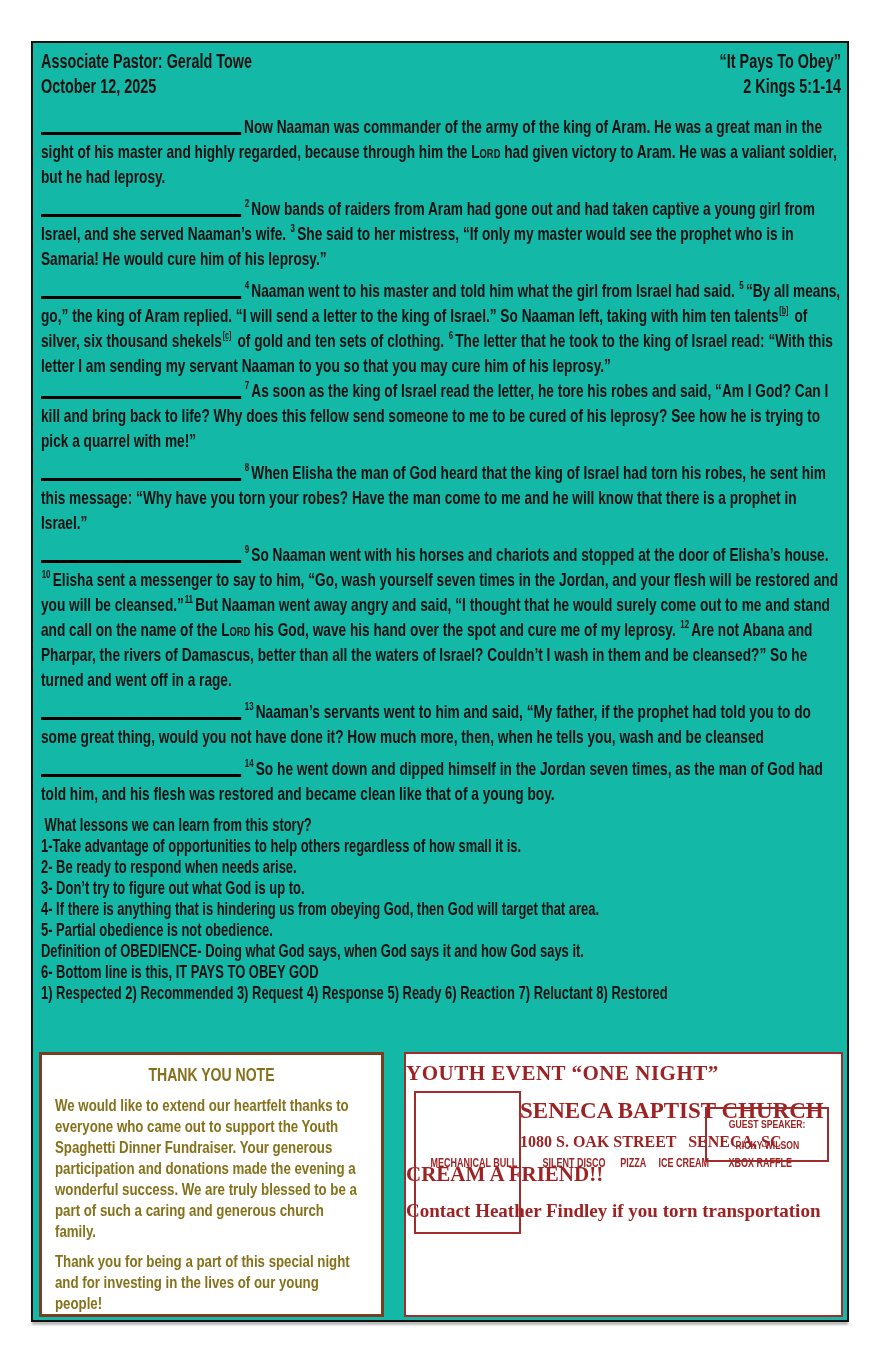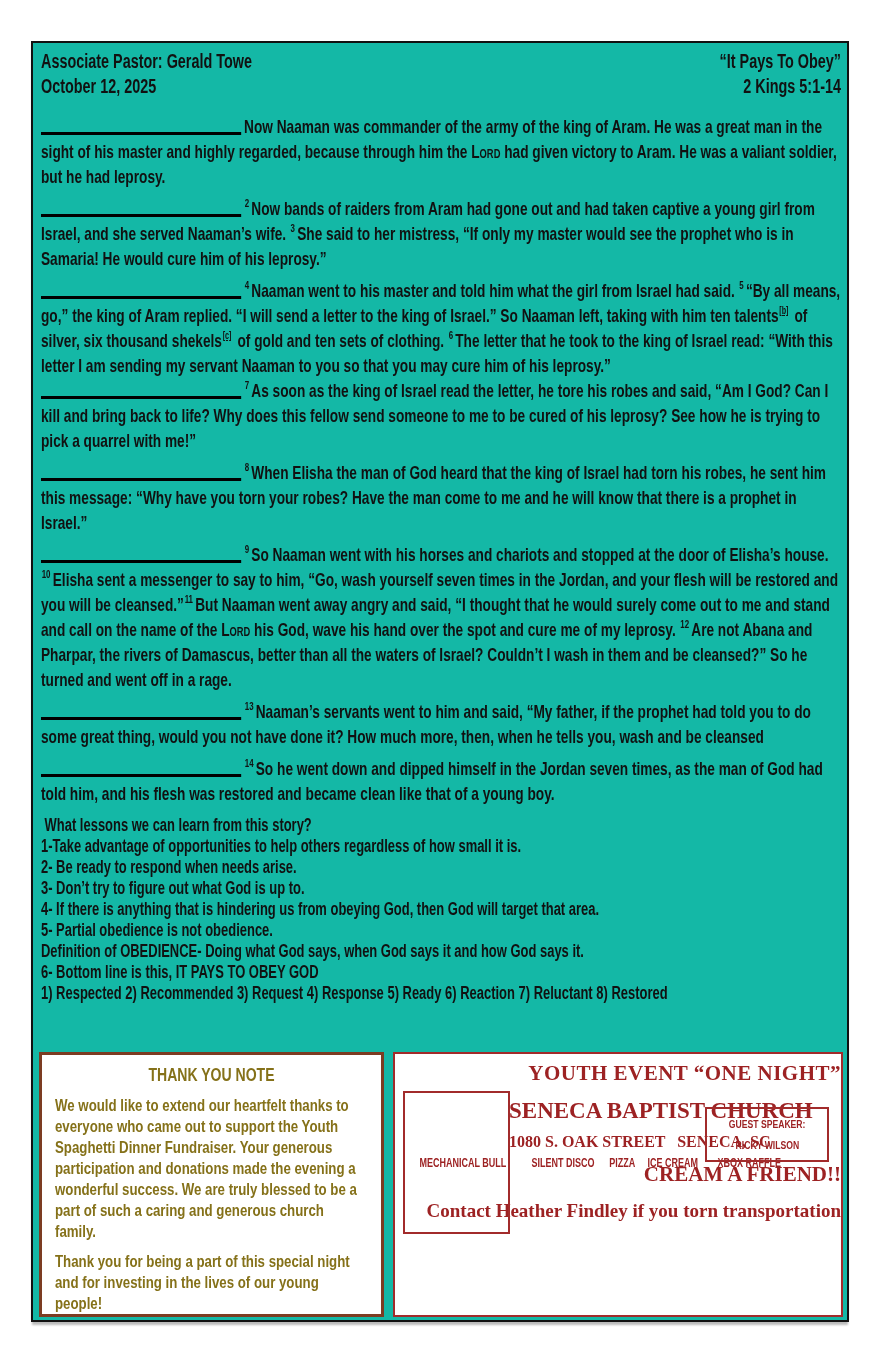--- a/index.html
+++ b/index.html
@@ -27,31 +27,31 @@
   p.verse{margin:7px 0 0 0;}
   p.verse.tight{margin-top:0;}
   .blank{display:inline-block;width:278px;height:3px;background:#000;vertical-align:-2px;margin-right:4px;}
   .scripture sup{font-size:11px;font-weight:700;position:relative;top:-1px;vertical-align:super;margin:0 3px 0 1px;line-height:0;}
   .scripture sup.fn{font-size:10px;text-decoration:underline;}
   .sc{font-variant:small-caps;}
 
   .lessons{margin-top:9px;font-weight:700;font-size:18px;line-height:21px;}
   .lesson-line{white-space:pre-wrap;}
 
-  .bottom-row{position:absolute;left:6px;right:4px;top:1009px;bottom:3px;display:flex;gap:9px;}
+  .bottom-row{position:absolute;left:6px;right:4px;top:1009px;bottom:3px;display:flex;gap:20px;}
   .thanks{
     width:345px;flex:none;box-sizing:border-box;background:#fff;
     border:3px solid #7c3c22;padding:8px 13px;color:#857119;overflow:hidden;
   }
   .t-title{text-align:center;font-weight:700;font-size:18px;margin:2px 0 8px 0;}
   .t-body p{margin:9px 0 0 0;font-weight:700;font-size:17px;line-height:21px;}
 
   .youth{
     flex:1;box-sizing:border-box;background:#fff;position:relative;
-    border:2px solid #a22b2b;color:#9d2223;text-align:right;
+    border:2px solid #a22b2b;color:#9d2223;text-align:left;
     font-family:"Liberation Serif","DejaVu Serif",serif;font-weight:700;overflow:hidden;
   }
   .y-title{font-size:21px;letter-spacing:.5px;margin-top:7px;}
   .activities{
     position:absolute;left:8px;top:37px;width:107px;height:143px;
     border:2px solid #a22b2b;box-sizing:border-box;
     display:flex;flex-direction:row;justify-content:space-evenly;align-items:center;
     font-family:"Liberation Sans","DejaVu Sans",sans-serif;font-size:12px;font-weight:700;
   }
   .guest{

